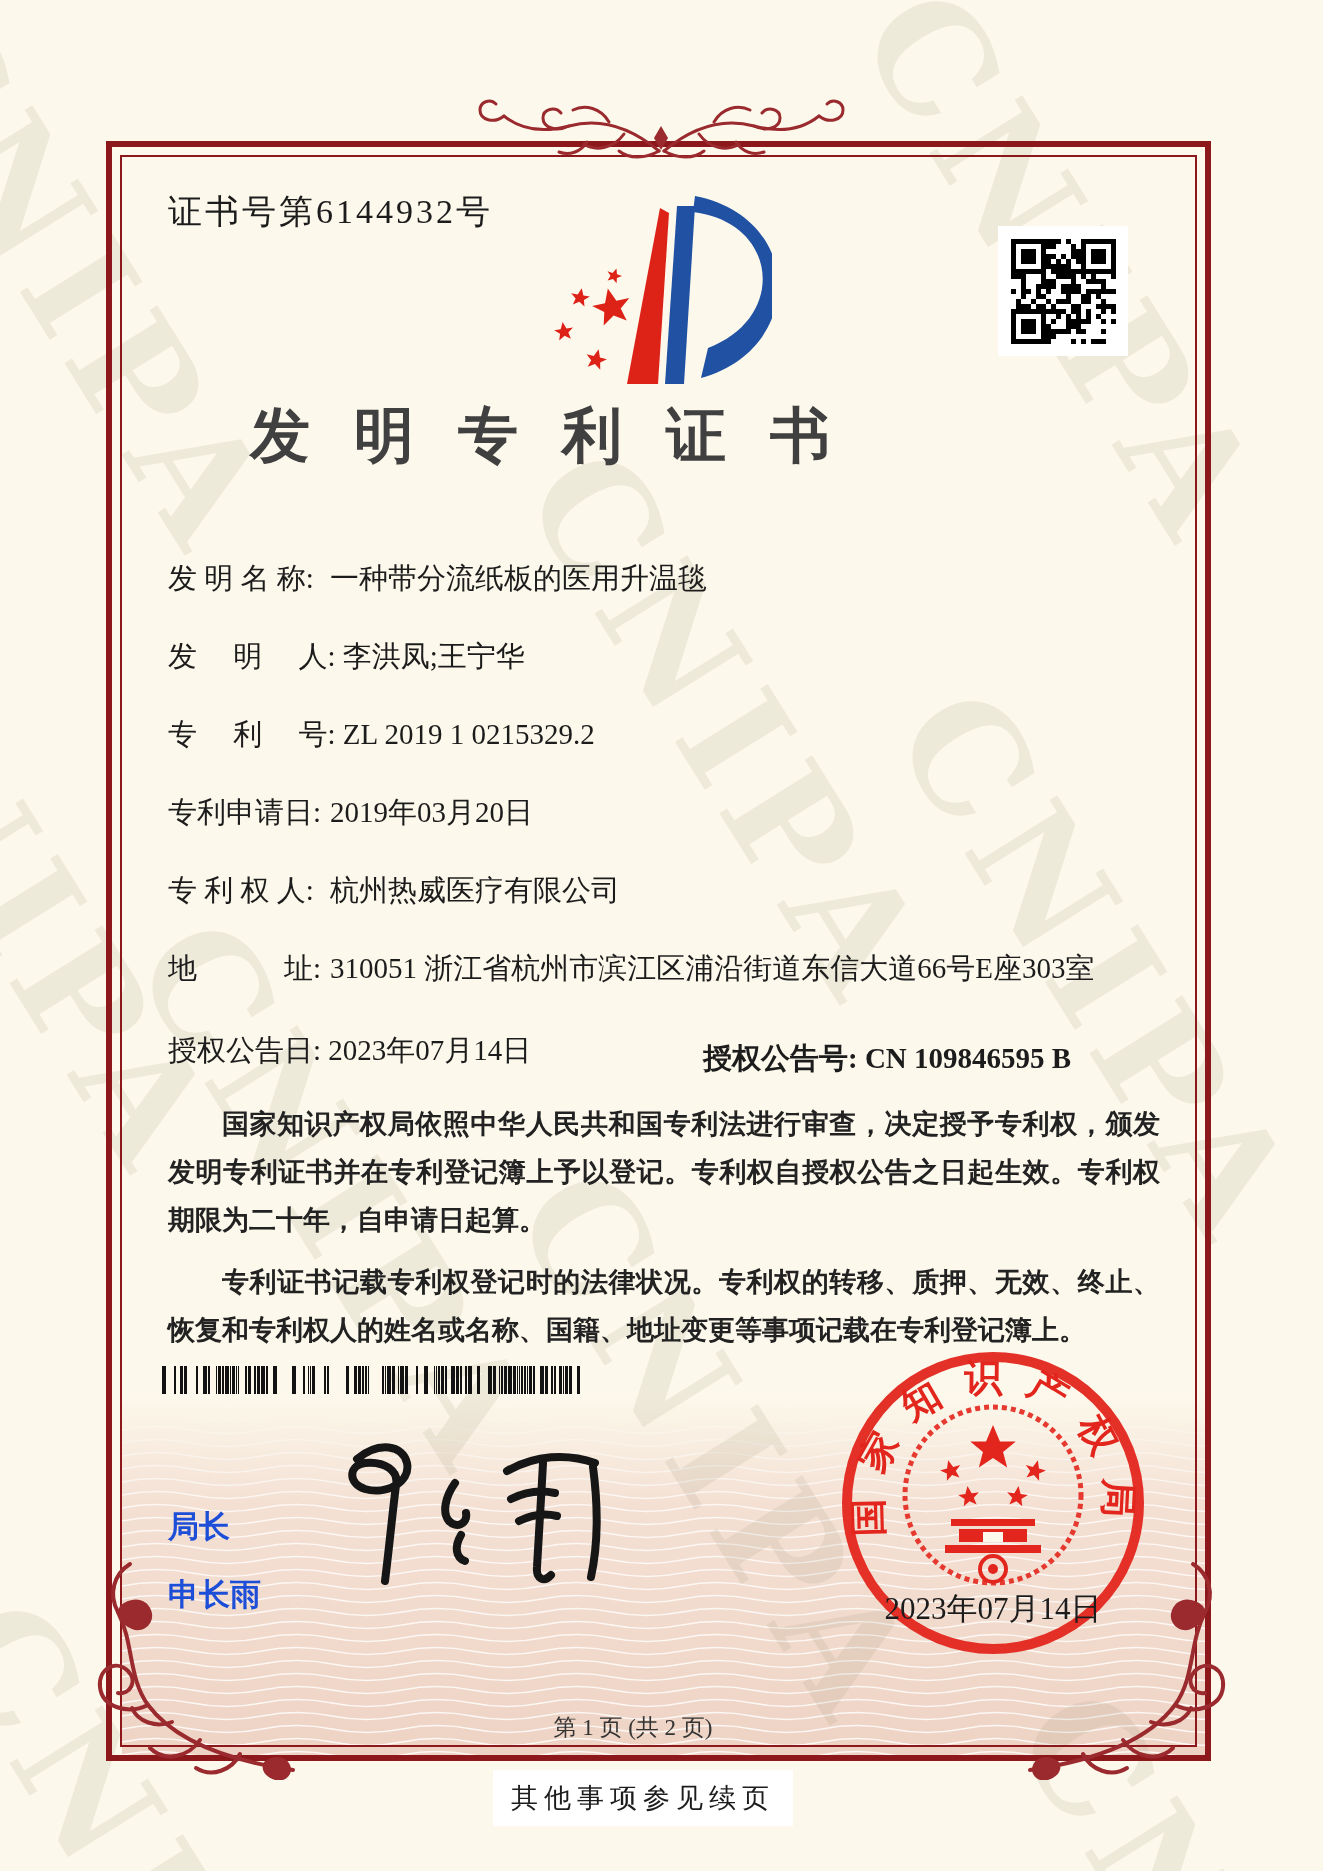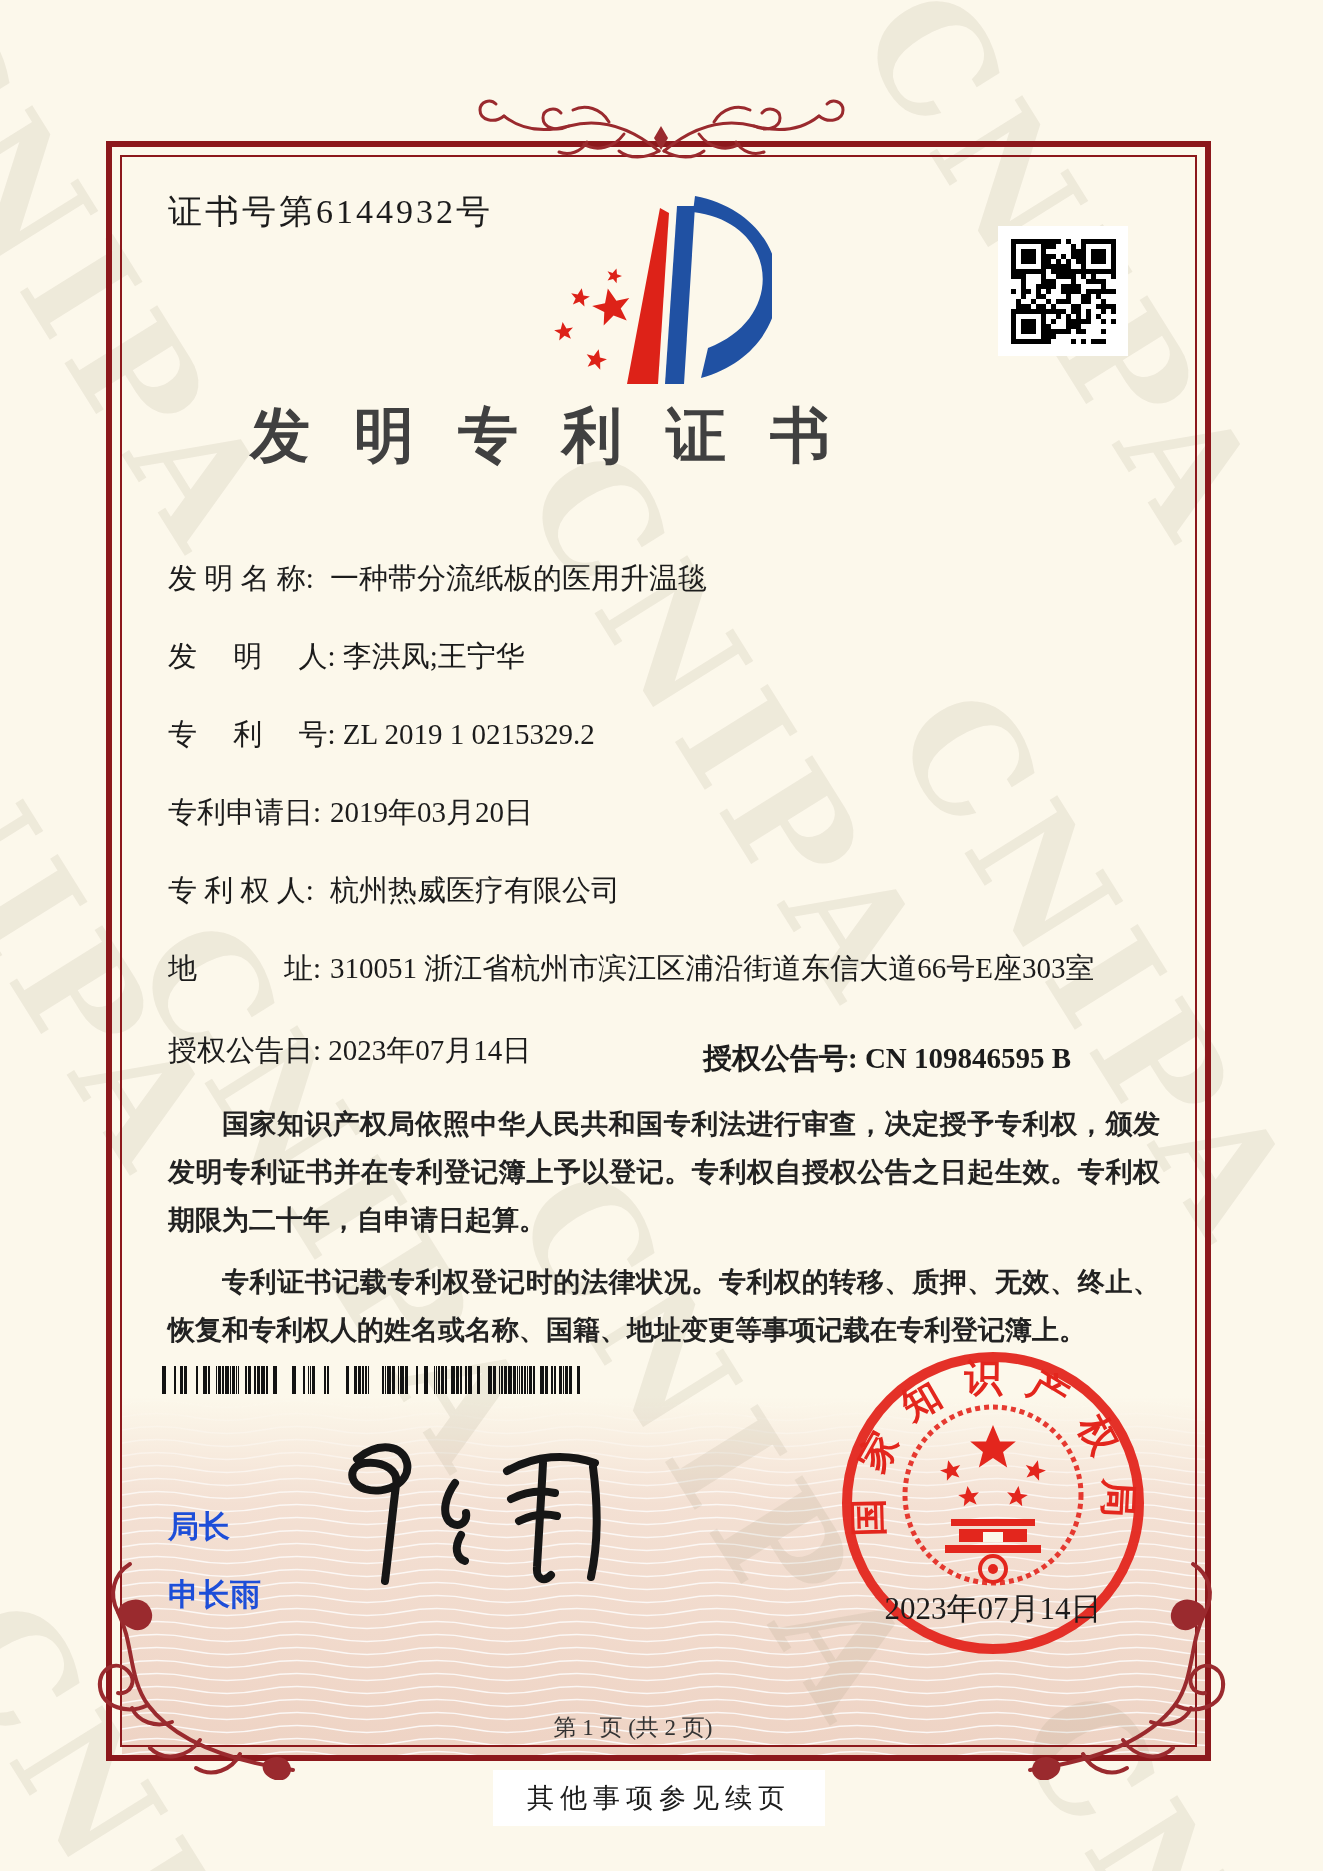--- a/index.html
+++ b/index.html
@@ -46,21 +46,21 @@
   
   .barcode{position:absolute;left:155px;top:1366px;z-index:5;}
   .signer{position:absolute;left:168px;top:1506px;z-index:5;
       font-family:"Liberation Sans","DejaVu Sans",sans-serif;font-weight:bold;font-size:31px;color:#1d4ed8;}
   .signer div{margin-bottom:26px;}
   .signature{position:absolute;left:295px;top:1425px;z-index:5;}
   .seal{position:absolute;left:833px;top:1343px;z-index:6;}
   .page-info{position:absolute;left:398px;top:1712px;width:470px;text-align:center;
       font-size:23px;color:#333;z-index:5;}
   .cont-note{position:absolute;left:493px;top:1770px;background:#ffffff;
-      padding:10px 34px;font-size:27px;letter-spacing:6px;color:#1c1c1c;z-index:5;}
+      padding:10px 18px;font-size:27px;letter-spacing:6px;color:#1c1c1c;z-index:5;}
 </style>
 </head>
 <body>
 
 <div id="cert-page">
 
   <span class="wm" style="left:-15px;top:-30px">CNIPA</span>
   <span class="wm" style="left:975px;top:-40px">CNIPA</span>
   <span class="wm" style="left:-70px;top:590px">CNIPA</span>
   <span class="wm" style="left:640px;top:420px">CNIPA</span>

